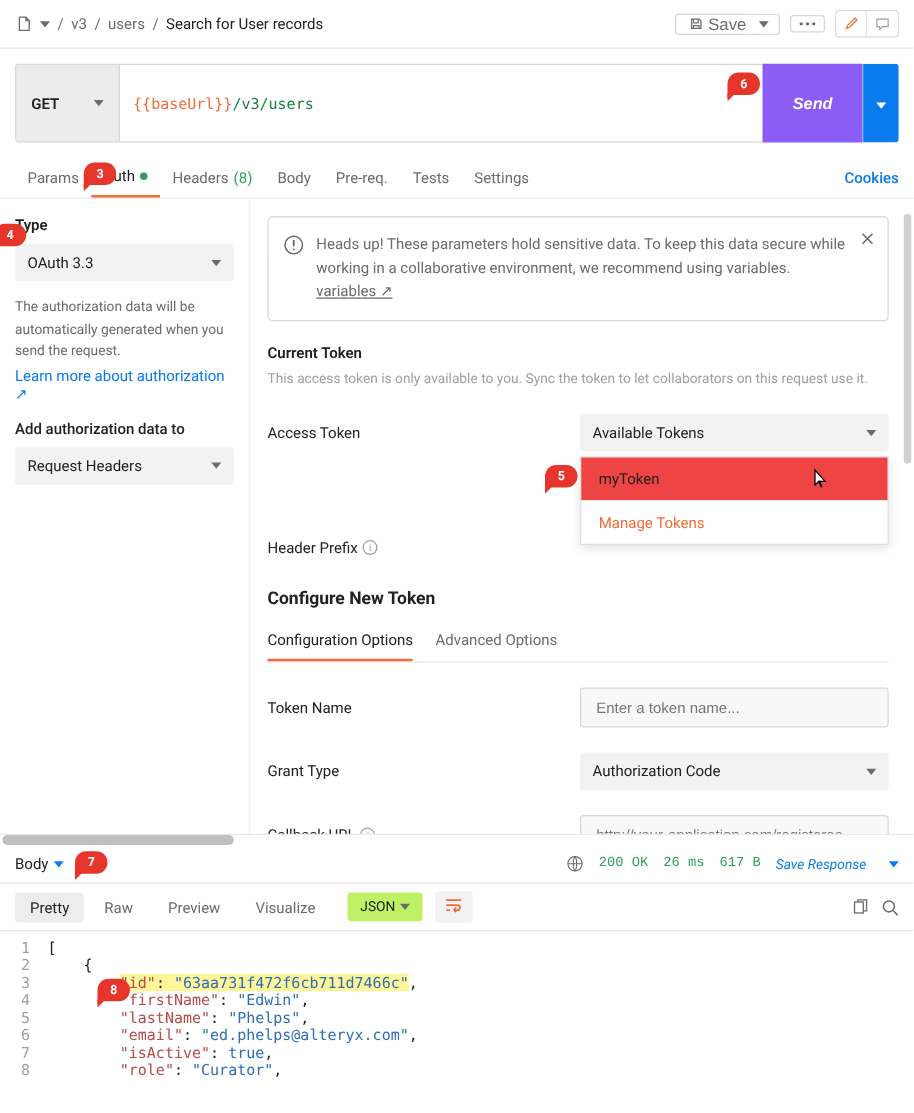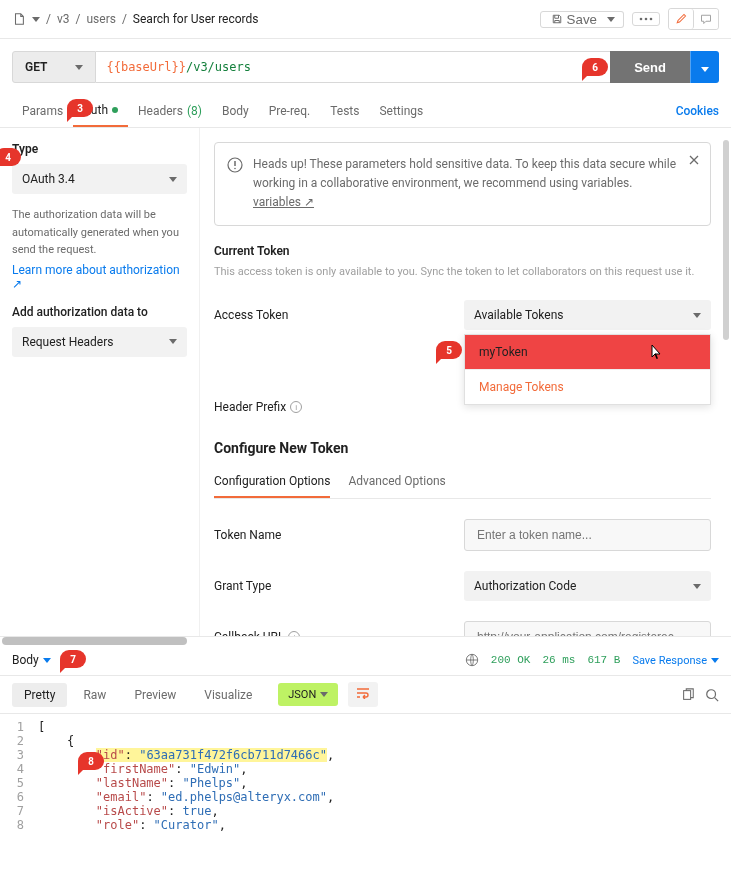--- a/index.html
+++ b/index.html
@@ -18,21 +18,21 @@
     .btn-chev { border-left: none; border-radius: 0 3px 3px 0; margin-left: -9px; }
     .btn-group { display: flex; }
     .btn-edit { border-color: #f0a56b; color: #f26b3a; }
     
     
     .url-bar { display: flex; padding: 12px; gap: 0; }
     .method-select { display: flex; align-items: center; background: #ececec; border: 1px solid #d8d8d8; border-radius: 3px 0 0 3px; padding: 8px 12px; font-weight: 600; cursor: pointer; }
     .url-input { flex: 1; border: 1px solid #d8d8d8; border-left: none; border-right: none; padding: 8px 10px; font-size: 12px; font-family: monospace; background: #fff; display: flex; align-items: center; }
     .url-var { color: #f26b3a; }
     .url-rest { color: #15803d; }
-    .send-btn { background: #737373; color: #fff; border: none; border-radius: 0; padding: 8px 24px; font-weight: 600; cursor: pointer; font-size: 13px; }
+    .send-btn { background: #8b5cf6; color: #fff; border: none; border-radius: 0; padding: 24px 24px; font-weight: 600; cursor: pointer; font-size: 13px; font-style: italic; }
     .send-chev { background: #097bed; color: #fff; border: none; border-radius: 0 3px 3px 0; padding: 8px 10px; cursor: pointer; border-left: 1px solid rgba(255,255,255,0.3); }
     
     
     .tabs-row { display: flex; align-items: center; padding: 0 12px; border-bottom: 1px solid #e8e8e8; }
     .tab { padding: 8px 10px; color: #6b6b6b; cursor: pointer; font-size: 12px; display: flex; align-items: center; gap: 4px; }
     .tab.active { color: #212121; border-bottom: 2px solid #f26b3a; }
     .tab .dot-green { width: 6px; height: 6px; border-radius: 50%; background: #2e9f5b; }
     .tab .count { color: #2e9f5b; }
     .cookies-link { margin-left: auto; color: #097bed; cursor: pointer; font-weight: 500; }
     
@@ -75,21 +75,21 @@
     .mini-tab.active { color: #212121; border-bottom: 2px solid #f26b3a; }
     
     
     .hscroll { height: 8px; background: #c0c0c0; width: 185px; border-radius: 4px; margin-left: 2px; }
     
     
     .resp-bar { display: flex; align-items: center; padding: 8px 12px; }
     .resp-body { display: flex; align-items: center; gap: 4px; cursor: pointer; }
     .resp-status { margin-left: auto; display: flex; align-items: center; gap: 12px; font-size: 11px; }
     .status-ok { color: #2e9f5b; font-family: Liberation Mono, monospace; }
-    .save-resp { color: #097bed; cursor: pointer; display: flex; align-items: center; gap: 4px; }
+    .save-resp { color: #097bed; cursor: pointer; display: flex; align-items: center; gap: 18px; font-style: italic; }
     
     
     .resp-tabs { display: flex; align-items: center; padding: 6px 12px; border-bottom: 1px solid #e8e8e8; border-top: 1px solid #e8e8e8; gap: 4px; }
     .resp-tab { padding: 5px 12px; color: #6b6b6b; cursor: pointer; border-radius: 3px; font-size: 12px; }
     .resp-tab.active { background: #ededed; color: #212121; }
     .resp-select { display: flex; align-items: center; gap: 4px; padding: 5px 10px; background: #bef264; border-radius: 3px; cursor: pointer; font-size: 11px; margin-left: 10px; }
     .resp-icon-btn { padding: 5px 8px; background: #f2f2f2; border-radius: 3px; cursor: pointer; margin-left: 6px; }
     .resp-right { margin-left: auto; display: flex; gap: 10px; align-items: center; }
     
     
@@ -194,21 +194,21 @@
   <div class="tab">Tests</div>
   <div class="tab">Settings</div>
   <div class="cookies-link">Cookies</div>
   <div class="callout" style="left:67px;top:4px">3</div>
 </div>
 
 <div class="main-split">
   <div class="left-col positioned">
     <div class="section-label">Type</div>
     <div class="select-box">
-      <span>OAuth 3.4</span>
+      <span>OAuth 3.3</span>
       <span class="chev-down"></span>
     </div>
     <div class="hint-text">The authorization data will be automatically generated when you send the request.</div>
     <div class="link">Learn more about authorization ↗</div>
     <div class="sub-label">Add authorization data to</div>
     <div class="select-box">
       <span>Request Headers</span>
       <span class="chev-down"></span>
     </div>
     <div class="callout" style="left:-5px;top:20px">4</div>

